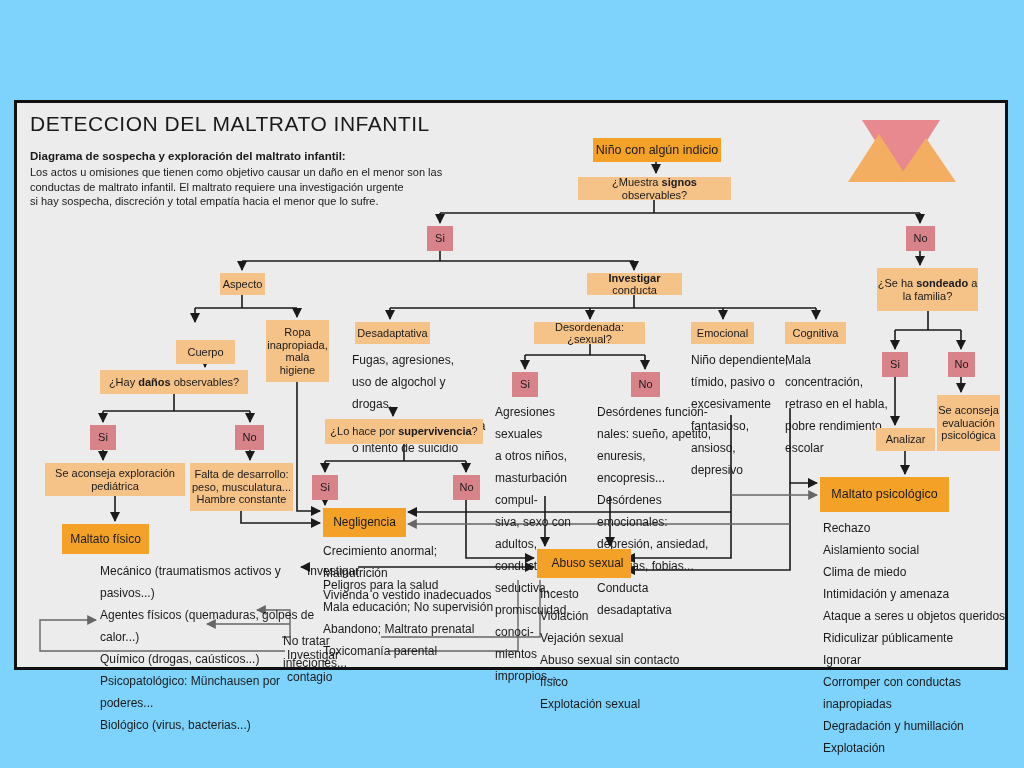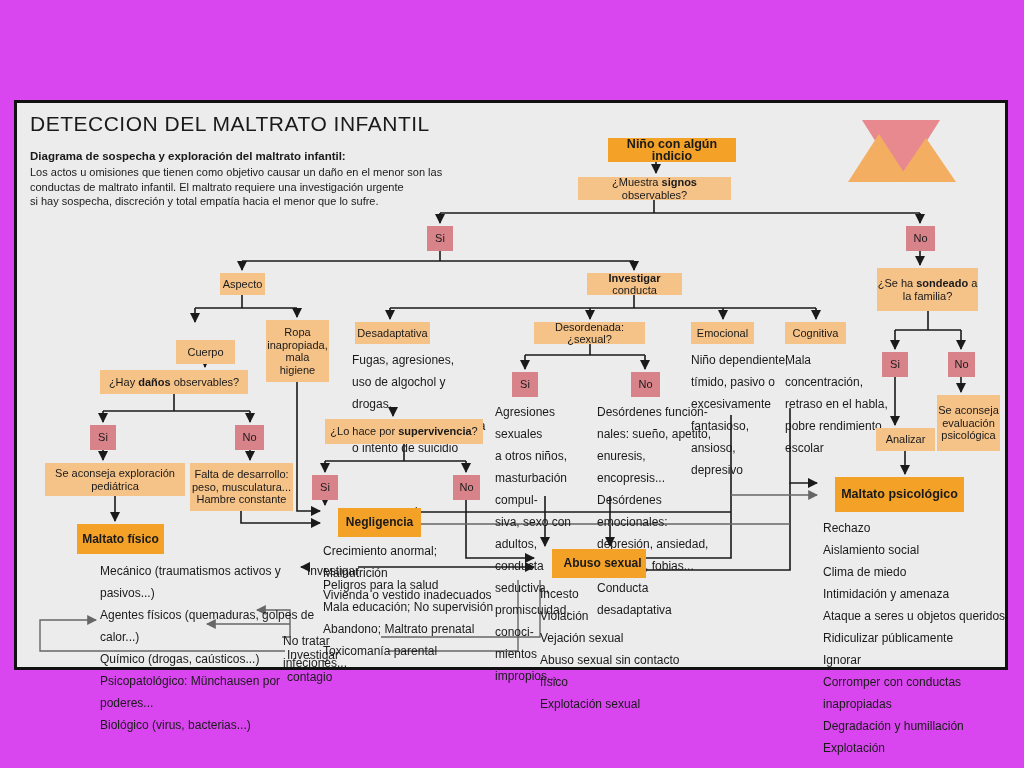--- a/index.html
+++ b/index.html
@@ -1,23 +1,23 @@
 <!DOCTYPE html>
 <html style="--lightOrange: #F5C288; --darkOrange: #F4A127; --pink: #D8838A; --logoPink: #E8898F; --logoOrange: #F3AE62; --panelBg: #ECECEC; --lineBlack: #1A1A1A; --lineGray: #666666;"><head>
 <meta charset="utf-8">
 <style>
   html,body{margin:0;padding:0;background:#fff;}
-  #stage{position:relative;width:1024px;height:768px;background:#d946ef;
+  #stage{position:relative;width:1024px;height:768px;background:#7dd3fc;
          font-family:"Liberation Sans",sans-serif;color:#1a1a1a;overflow:hidden;}
   #panel{position:absolute;left:14px;top:100px;width:988px;height:564px;
          background:var(--panelBg,#ececec);border:3px solid #111;}
   .node{position:absolute;display:flex;align-items:center;justify-content:center;
         text-align:center;font-size:11px;line-height:12.5px;white-space:pre-line;}
   .box-light{background:var(--lightOrange,#f5c288);}
-  .box-dark{background:var(--darkOrange,#f4a127);font-weight:bold;font-size:12px;margin-left:15px;}
+  .box-dark{background:var(--darkOrange,#f4a127);font-weight:normal;font-size:12px;}
   .box-pink{background:var(--pink,#d8838a);}
   .txt{position:absolute;font-size:12px;line-height:22px;white-space:pre-line;}
   .title{position:absolute;font-size:21px;letter-spacing:0.5px;}
   .subtitle{position:absolute;font-size:11.5px;font-weight:bold;}
   .desc{position:absolute;font-size:11px;line-height:14.5px;white-space:pre-line;}
   .logo-text{position:absolute;font-size:16px;font-weight:bold;text-align:center;line-height:18px;}
   .tri{position:absolute;width:0;height:0;}
   svg.wires{position:absolute;left:0;top:0;pointer-events:none;}
 </style>
 </head>

